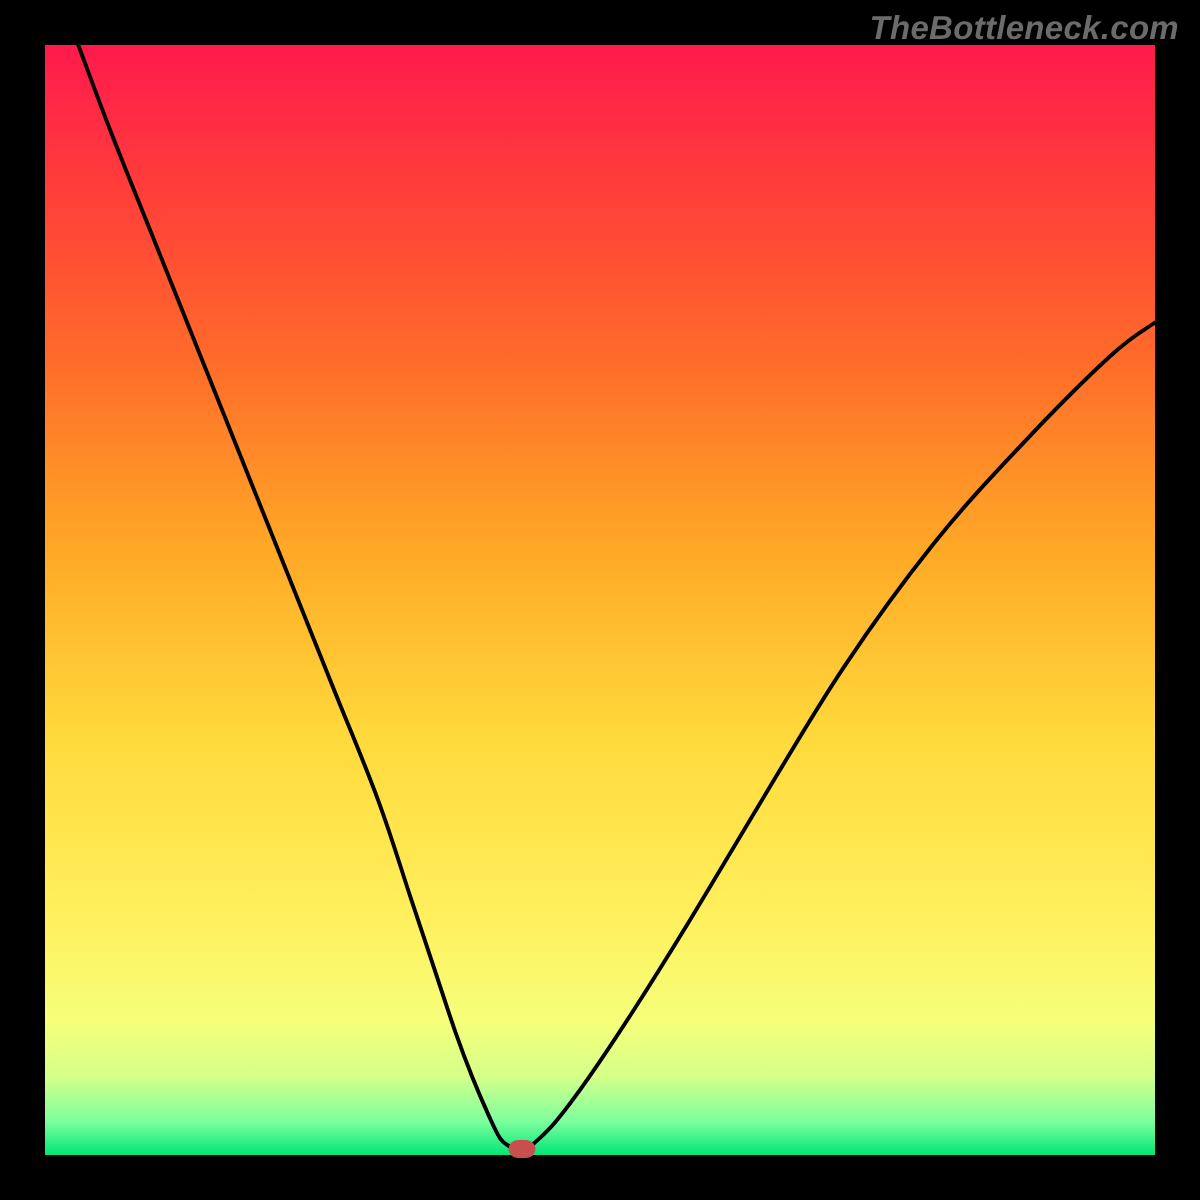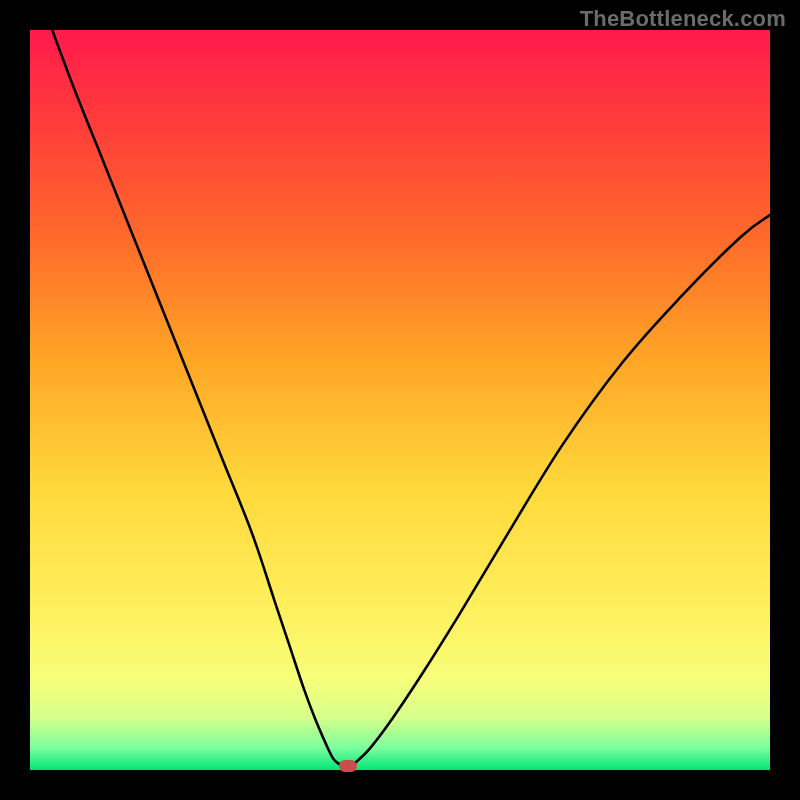--- a/index.html
+++ b/index.html
@@ -11,20 +11,21 @@
     overflow: hidden;
     font-family: Arial, Helvetica, sans-serif;
   }
   .frame {
     position: absolute;
     left: 0;
     top: 0;
     width: 800px;
     height: 800px;
     background: #000;
+    font-style: italic;
   }
   .plot {
     position: absolute;
     left: 30px;
     top: 30px;
     width: 740px;
     height: 740px;
     background: linear-gradient(to bottom,
       #ff1a4d 0%,
       #ff3b3b 12%,

